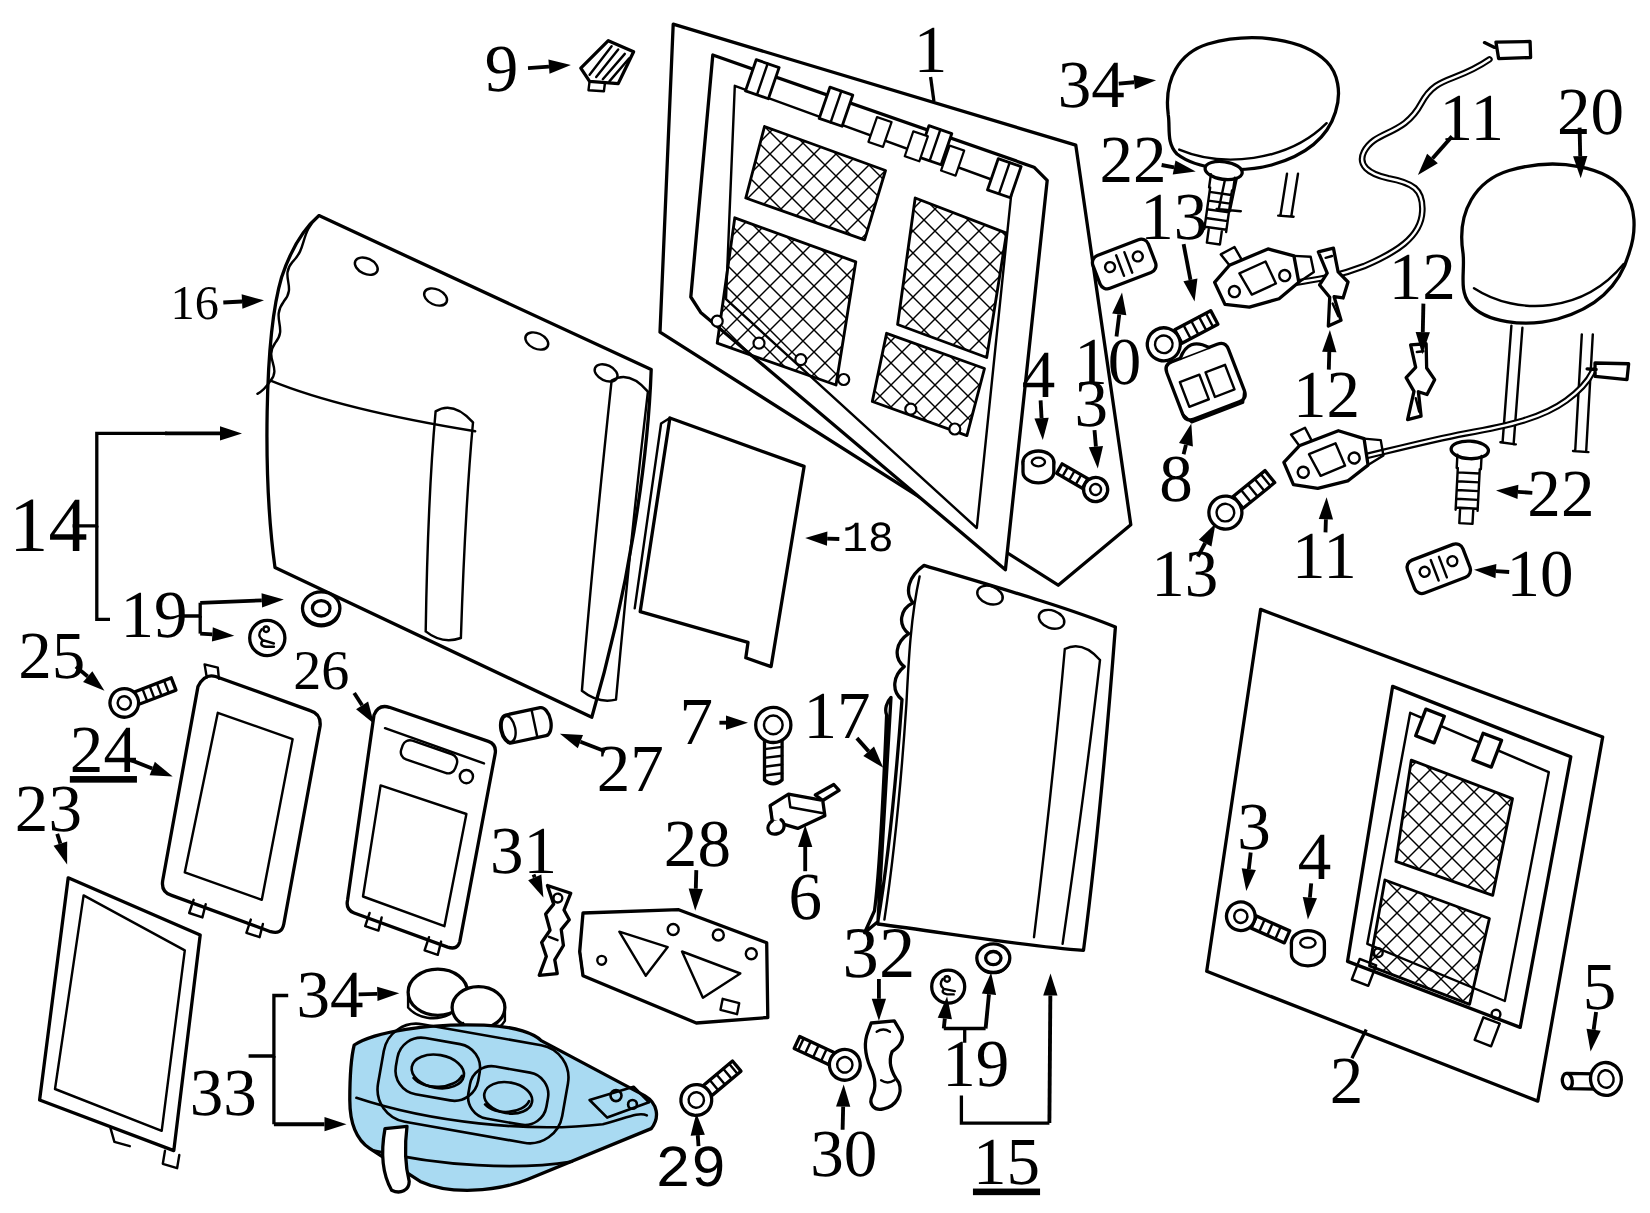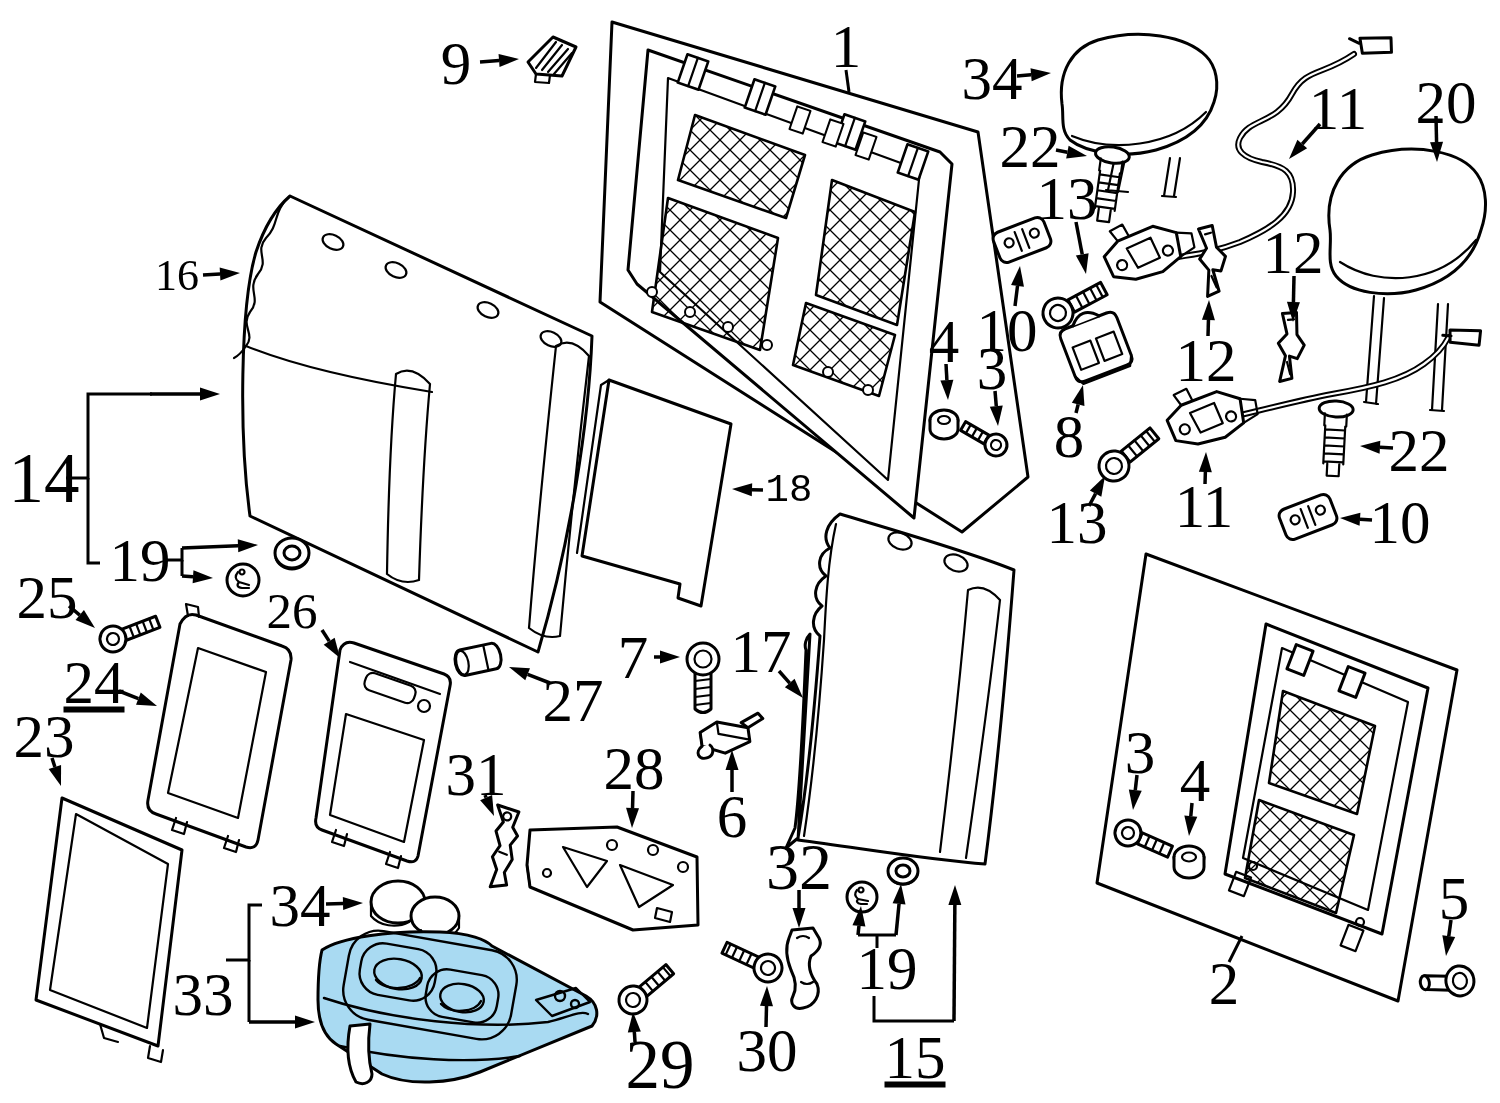--- a/index.html
+++ b/index.html
@@ -502,21 +502,21 @@
       <div class="lbl" style="left: 292px; top: 611px; font-size: 51px;">26</div>
       <div class="lbl" style="left: 573px; top: 700px; font-size: 61px;">27</div>
       <div class="lbl" style="left: 633px; top: 657px; font-size: 61px;">7</div>
       <div class="lbl" style="left: 761px; top: 651px; font-size: 61px; font-family: Liberation Serif, serif;">17</div>
       <div class="lbl" style="left: 789px; top: 491px; font-size: 39px; font-family: Liberation Mono, monospace;">18</div>
       <div class="lbl" style="left: 732px; top: 816px; font-size: 61px;">6</div>
       <div class="lbl" style="left: 476px; top: 774px; font-size: 61px;">31</div>
       <div class="lbl" style="left: 634px; top: 768px; font-size: 61px;">28</div>
       <div class="lbl" style="left: 300px; top: 905px; font-size: 61px;">34</div>
       <div class="lbl" style="left: 203px; top: 960px; font-size: 61px; margin-top: 34px;">33</div>
-      <div class="lbl" style="left: 660px; top: 1065px; font-size: 69px;">29</div>
+      <div class="lbl" style="left: 628px; top: 1065px; font-size: 54px; font-family: Liberation Mono, monospace;">29</div>
       <div class="lbl" style="left: 767px; top: 1050px; font-size: 61px;">30</div>
       <div class="lbl" style="left: 799px; top: 867px; font-size: 66px;">32</div>
       <div class="lbl" style="left: 887px; top: 968px; font-size: 61px;">19</div>
       <div class="lbl" style="left: 915px; top: 1057px; font-size: 61px; text-decoration: underline;">15</div>
       <div class="lbl" style="left: 944px; top: 341px; font-size: 61px;">4</div>
       <div class="lbl" style="left: 992px; top: 368px; font-size: 61px;">3</div>
       <div class="lbl" style="left: 1140px; top: 752px; font-size: 61px;">3</div>
       <div class="lbl" style="left: 1195px; top: 780px; font-size: 61px;">4</div>
       <div class="lbl" style="left: 1224px; top: 983px; font-size: 61px;">2</div>
       <div class="lbl" style="left: 1454px; top: 898px; font-size: 61px;">5</div>

